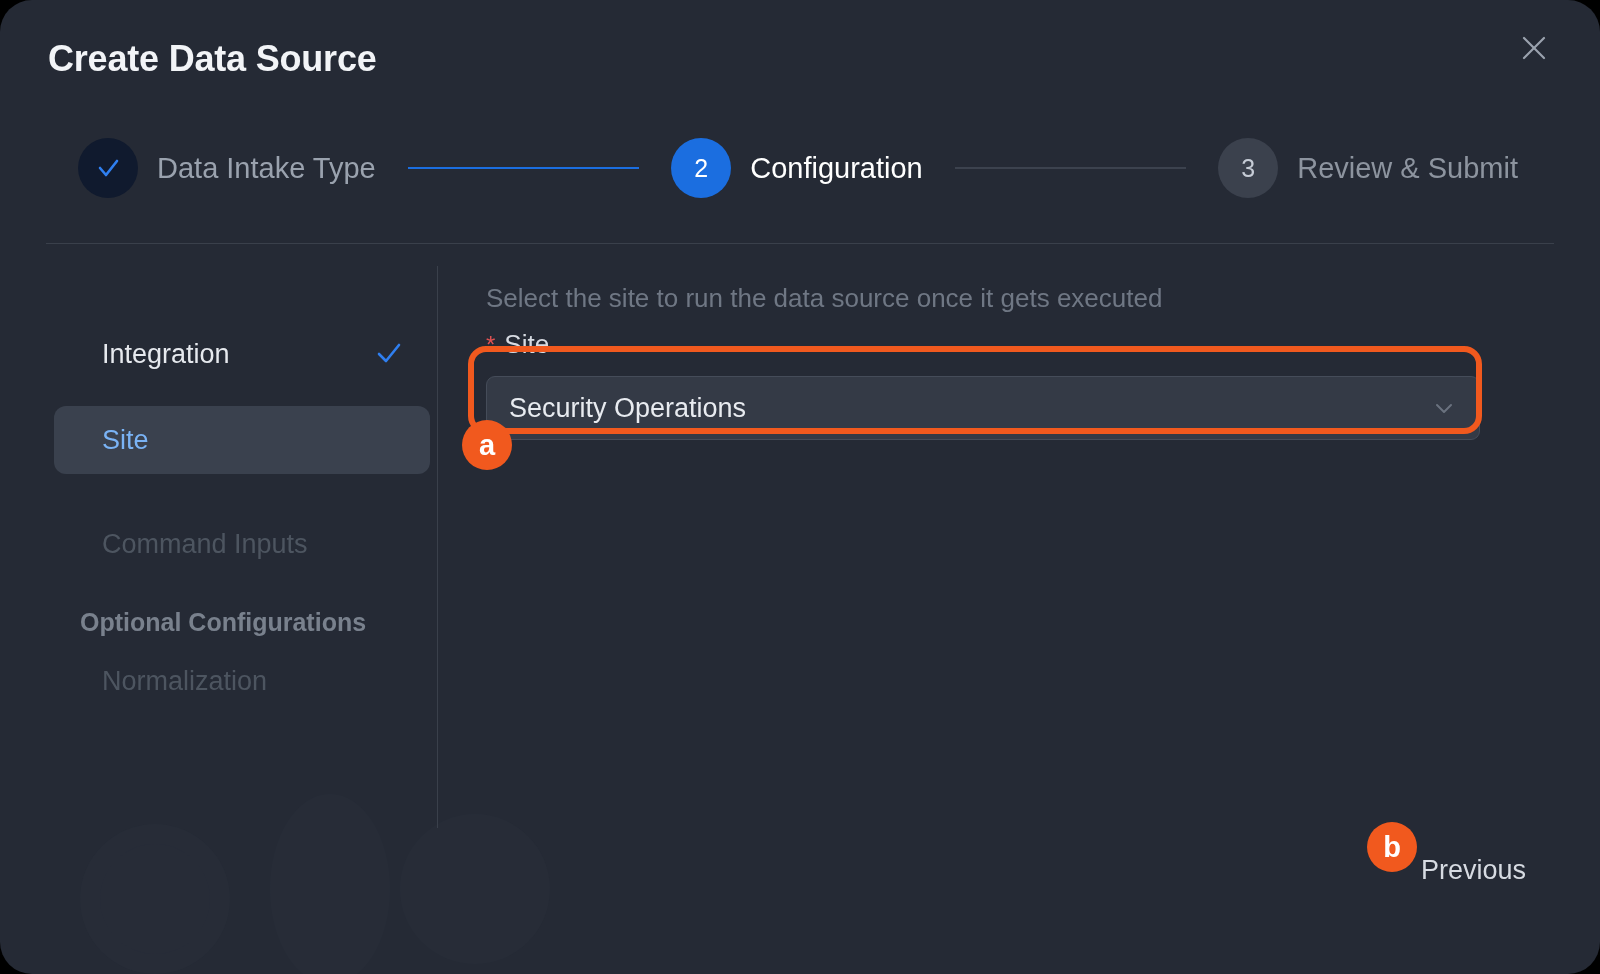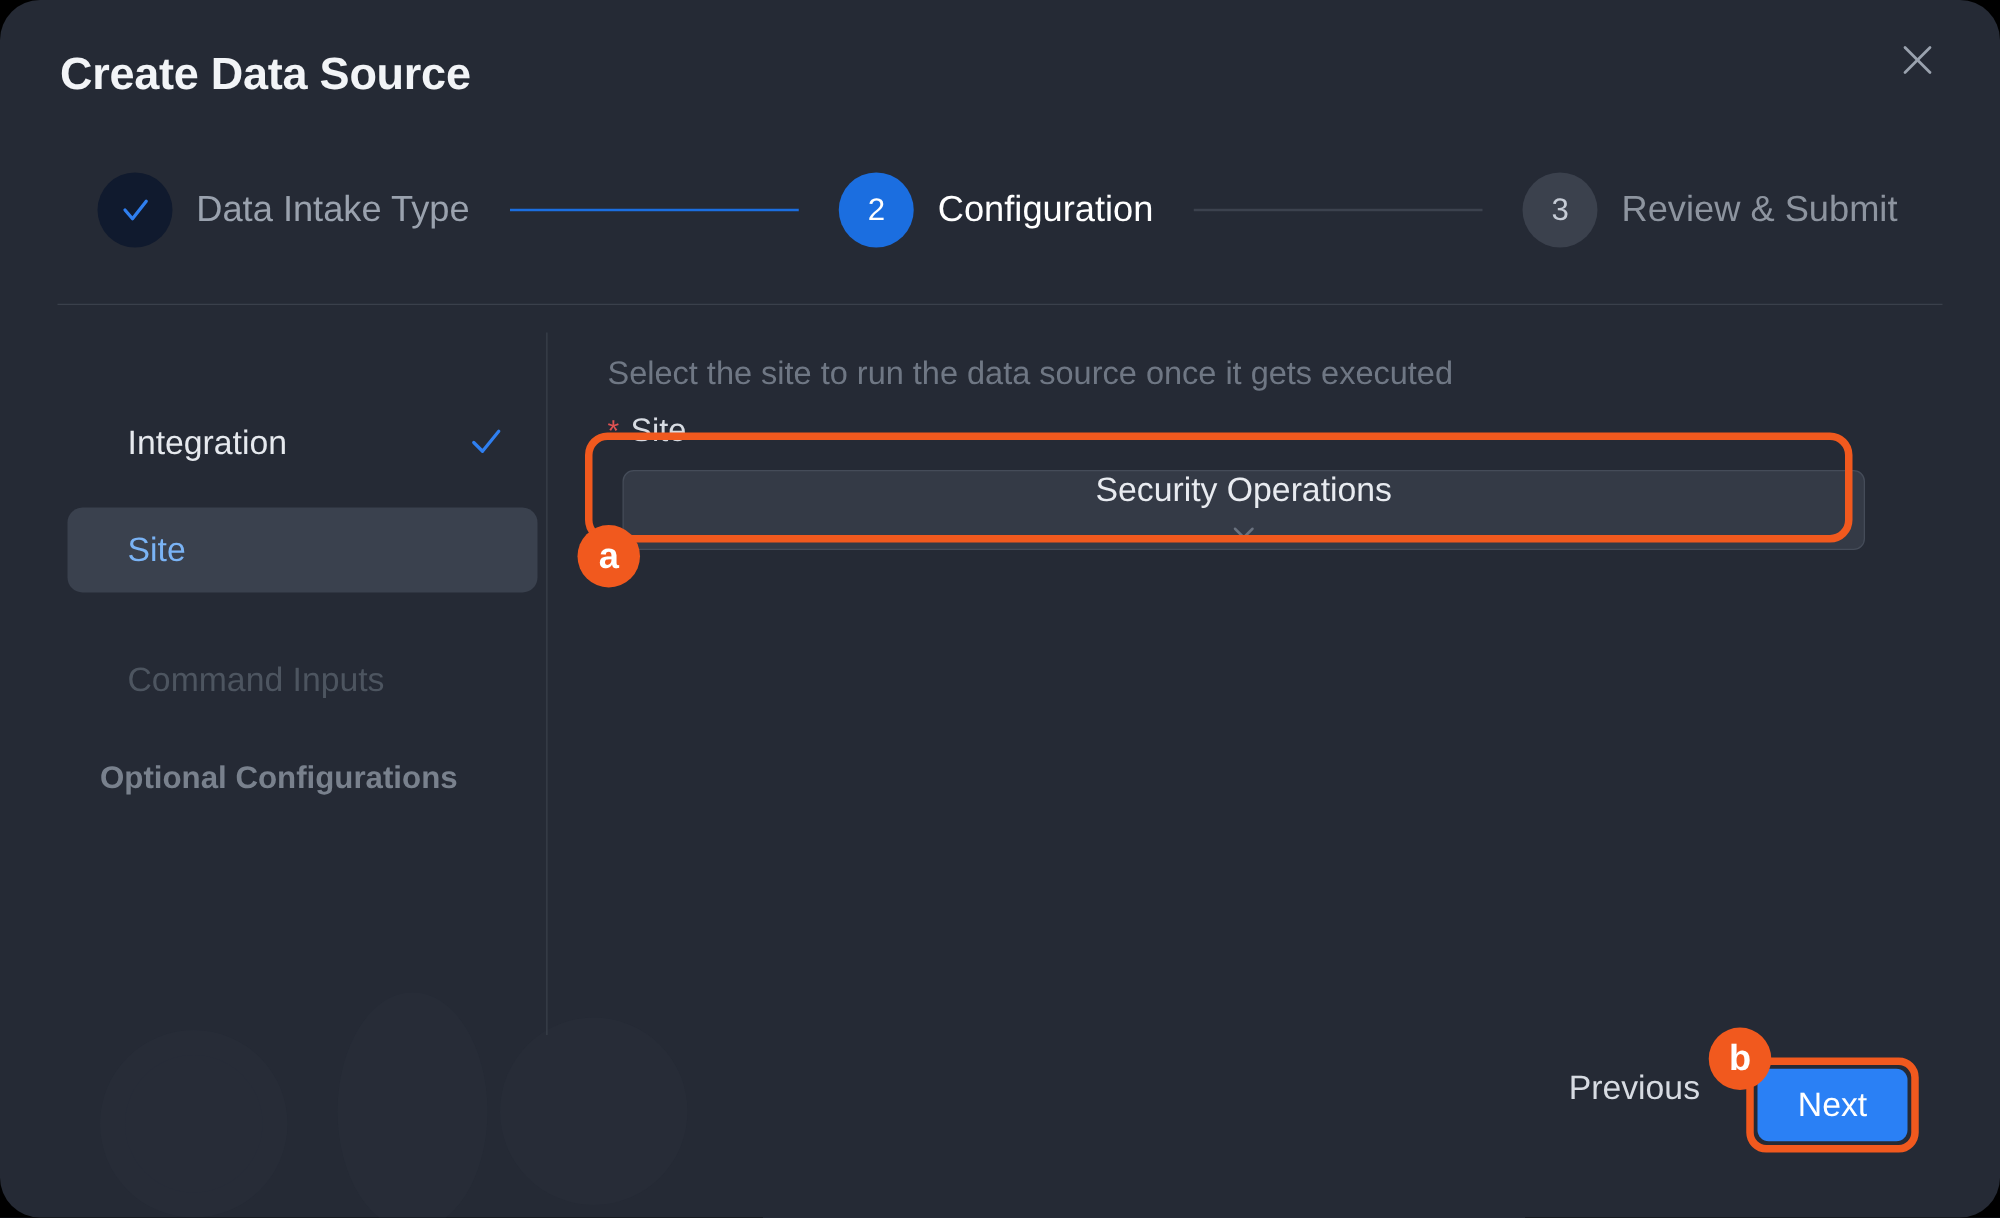--- a/index.html
+++ b/index.html
@@ -179,31 +179,30 @@
     margin-right: 9px;
   }
 
   .select-wrap {
     position: relative;
     width: 994px;
     height: 64px;
   }
   .select-box {
     position: absolute;
-    left: 12px; top: 0;
+    left: 0; top: 0;
     width: 994px;
     height: 64px;
     background: #343a46;
     border: 1px solid #454c59;
     border-radius: 9px;
     display: flex;
     align-items: center;
     padding: 0 22px;
     cursor: pointer;
-    flex-direction: column;
   }
   .select-value {
     font-size: 27px;
     color: #e8ebf0;
     flex: 1 1 auto;
   }
   .select-chevron { color: #6a727f; display: flex; align-items: center; }
 
   
   .anno-box-a {
@@ -343,20 +342,23 @@
 
 
     <div class="nav-gap"></div>
 
     <div class="nav-item disabled">
       <span>Command Inputs</span>
     </div>
 
     <div class="nav-section-title">Optional Configurations</div>
 
+    <div class="nav-item disabled">
+      <span>Normalization</span>
+    </div>
 
   </div>
 
   <div class="vdivider"></div>
 
   <div class="main">
 
     <div class="hint">Select the site to run the data source once it gets executed</div>
 
     <div class="field-label">
@@ -375,21 +377,17 @@
       </div>
       <div class="anno-box-a"></div>
     </div>
 
   </div>
 
   <div class="anno-badge badge-a">a</div>
 
   <div class="footer">
     <button class="btn-previous">Previous</button>
-    <div class="btn-next-wrap">
-      <button class="btn-next">Next</button>
-      <div class="anno-box-b"></div>
-    </div>
   </div>
 
   <div class="anno-badge badge-b">b</div>
 
 </div>
 
 </body></html>

